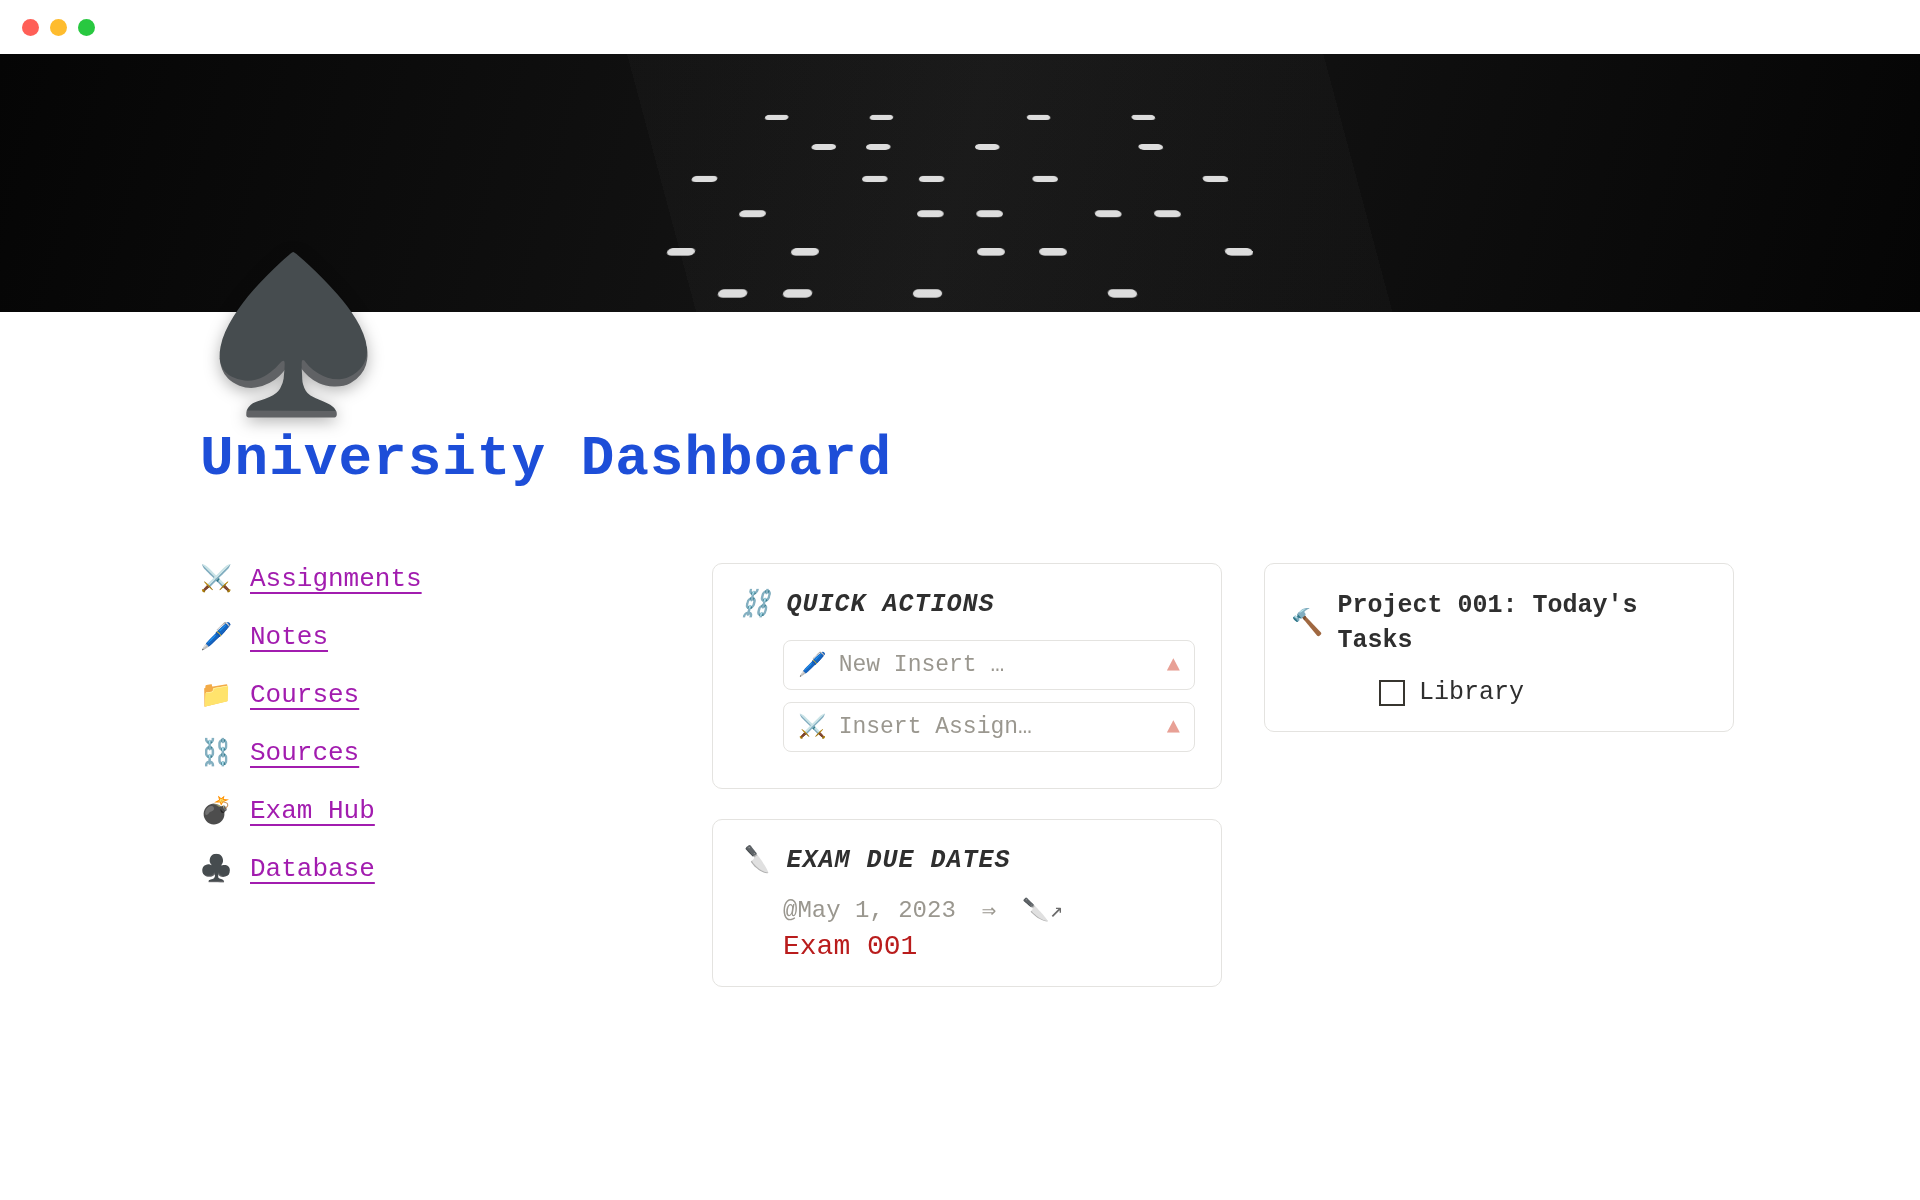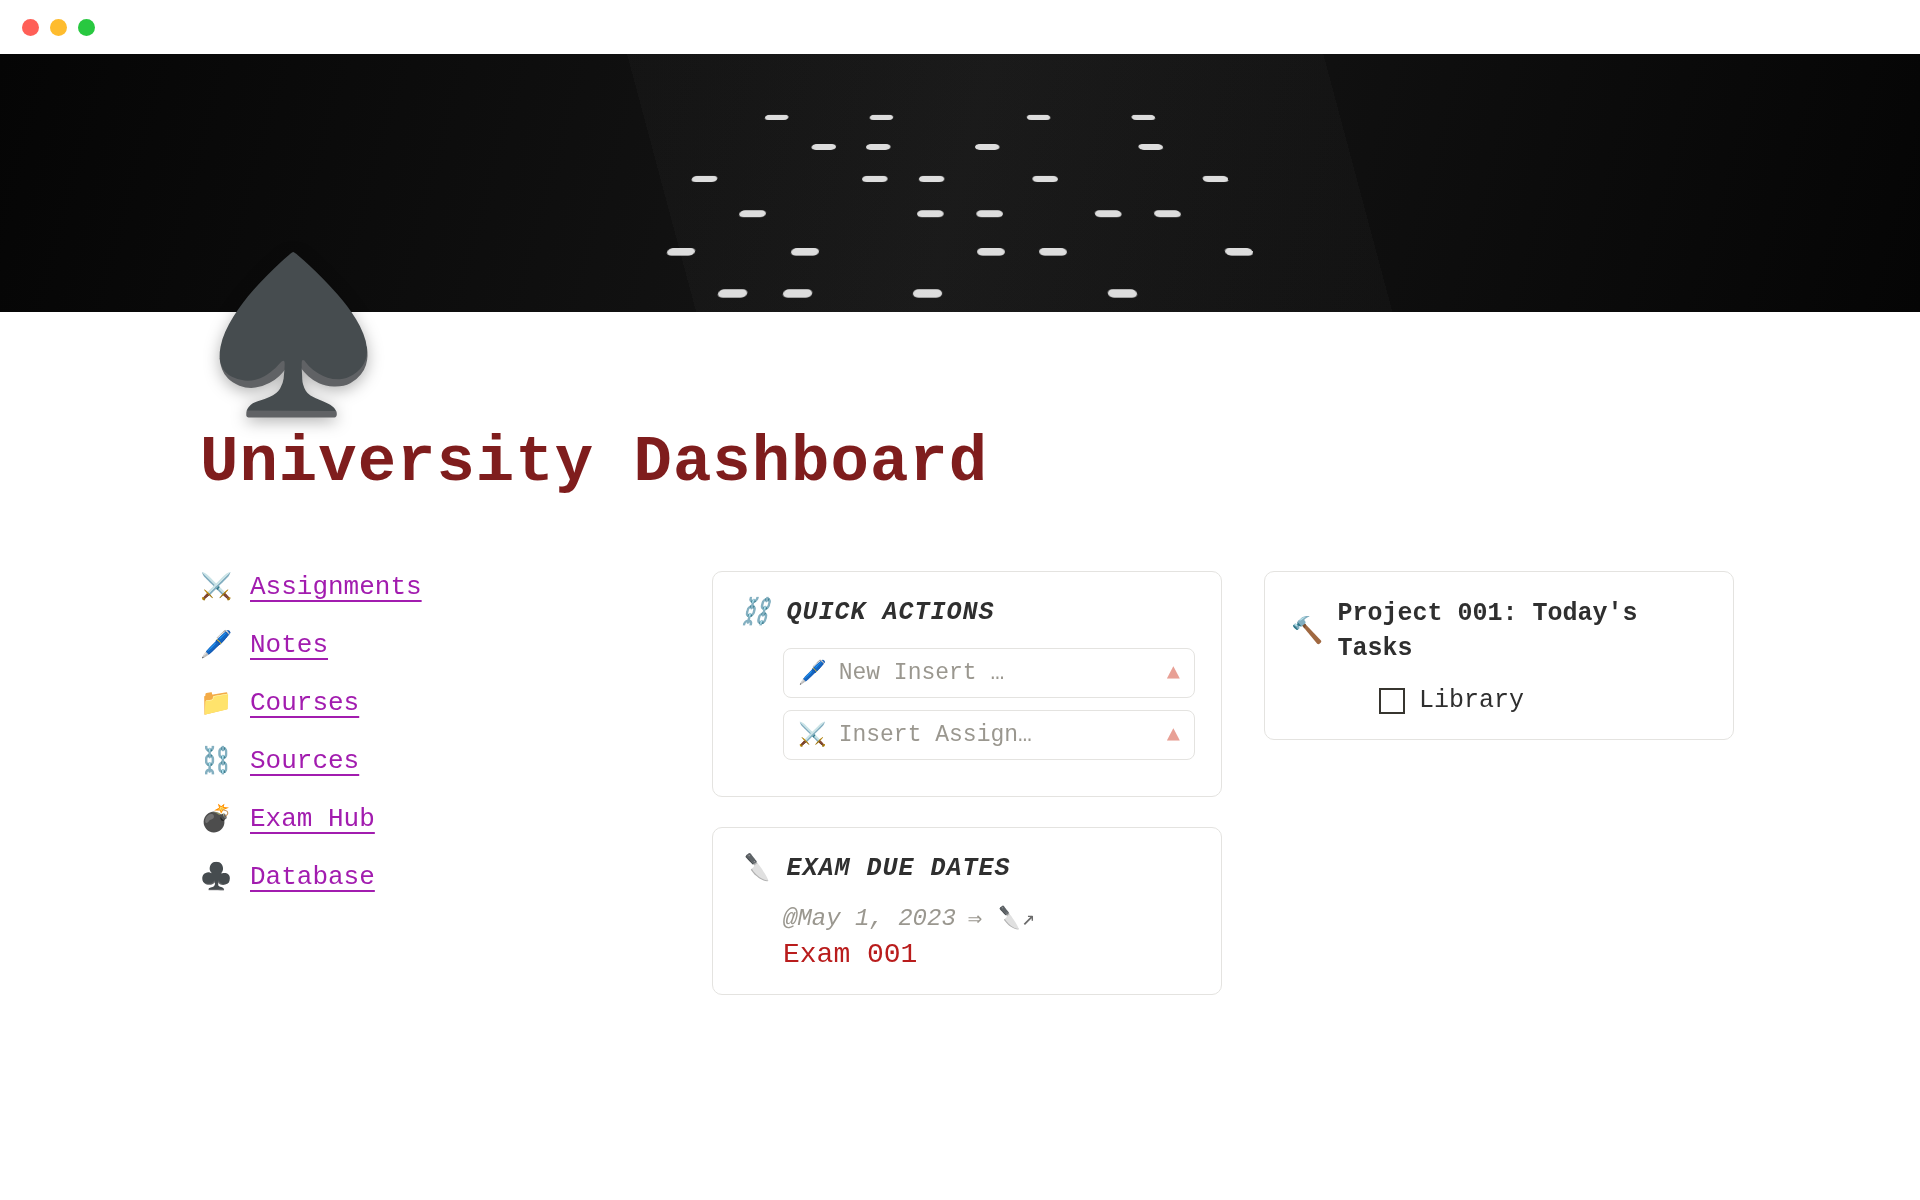--- a/index.html
+++ b/index.html
@@ -71,24 +71,24 @@
   font-size: 150px;
   z-index: 10;
   filter: drop-shadow(0 4px 8px rgba(0,0,0,0.3));
 }
 
 .content {
   padding: 0 200px;
   padding-top: 115px;
 }
 .title {
-  font-size: 64px;
+  font-size: 56px;
   font-weight: 800;
   letter-spacing: 1px;
-  color: #7f1d1d;
+  color: #1d4ed8;
   margin-bottom: 72px;
 }
 
 .grid {
   display: grid;
   grid-template-columns: 470px 510px 470px;
   gap: 42px;
   align-items: start;
 }
 
@@ -152,25 +152,24 @@
   font-size: 22px;
   flex-shrink: 0;
 }
 
 .exam-body {
   margin-left: 44px;
 }
 .date-row {
   display: flex;
   align-items: center;
-  gap: 12px;
+  gap: 26px;
   font-size: 24px;
   color: #9a978f;
   margin-bottom: 6px;
-  font-style: italic;
 }
 .exam-name {
   font-size: 28px;
   color: #b91c1c;
 }
 .arrow-link { color: #6b6b6b; font-size: 22px; }
 
 .todos {
   display: flex;
   flex-direction: column;

